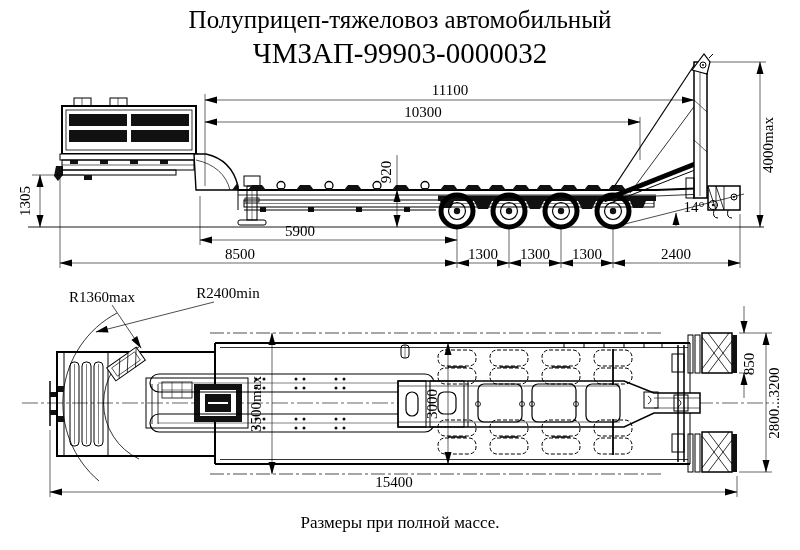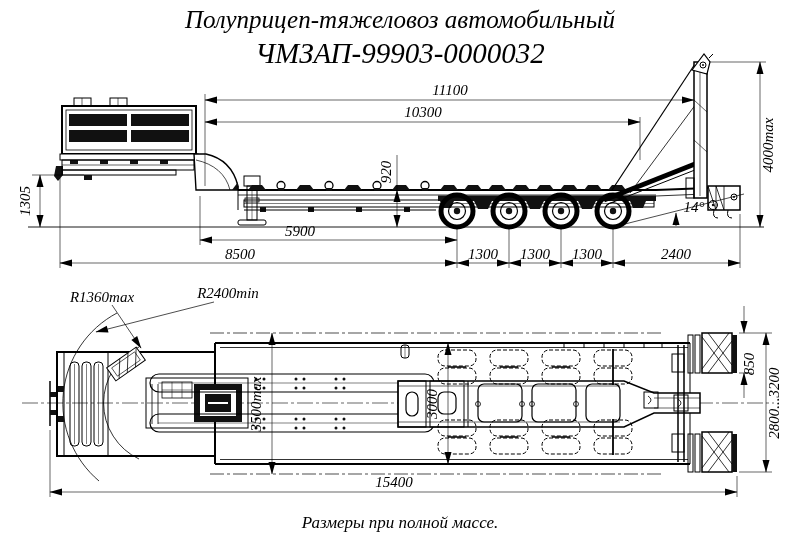--- a/index.html
+++ b/index.html
@@ -1,17 +1,17 @@
 <!DOCTYPE html>
 <html><head>
 <meta charset="utf-8">
 <style>
   html,body{margin:0;padding:0;background:#fff;}
   .sheet{position:relative;width:800px;height:550px;background:#fff;overflow:hidden;
-         font-family:"Liberation Serif","DejaVu Serif",serif;font-style:italic;}
+         font-family:"Liberation Serif","DejaVu Serif",serif;}
   svg{position:absolute;left:0;top:0;}
   text{fill:#000;font-family:"Liberation Serif","DejaVu Serif",serif;}
   .t-title1{font-size:25px;}
   .t-title2{font-size:29px;}
   .t-dim{font-size:15px;}
   .t-cap{font-size:17px;}
   .ln{stroke:#000;fill:none;}
 </style>
 </head>
 <body>

